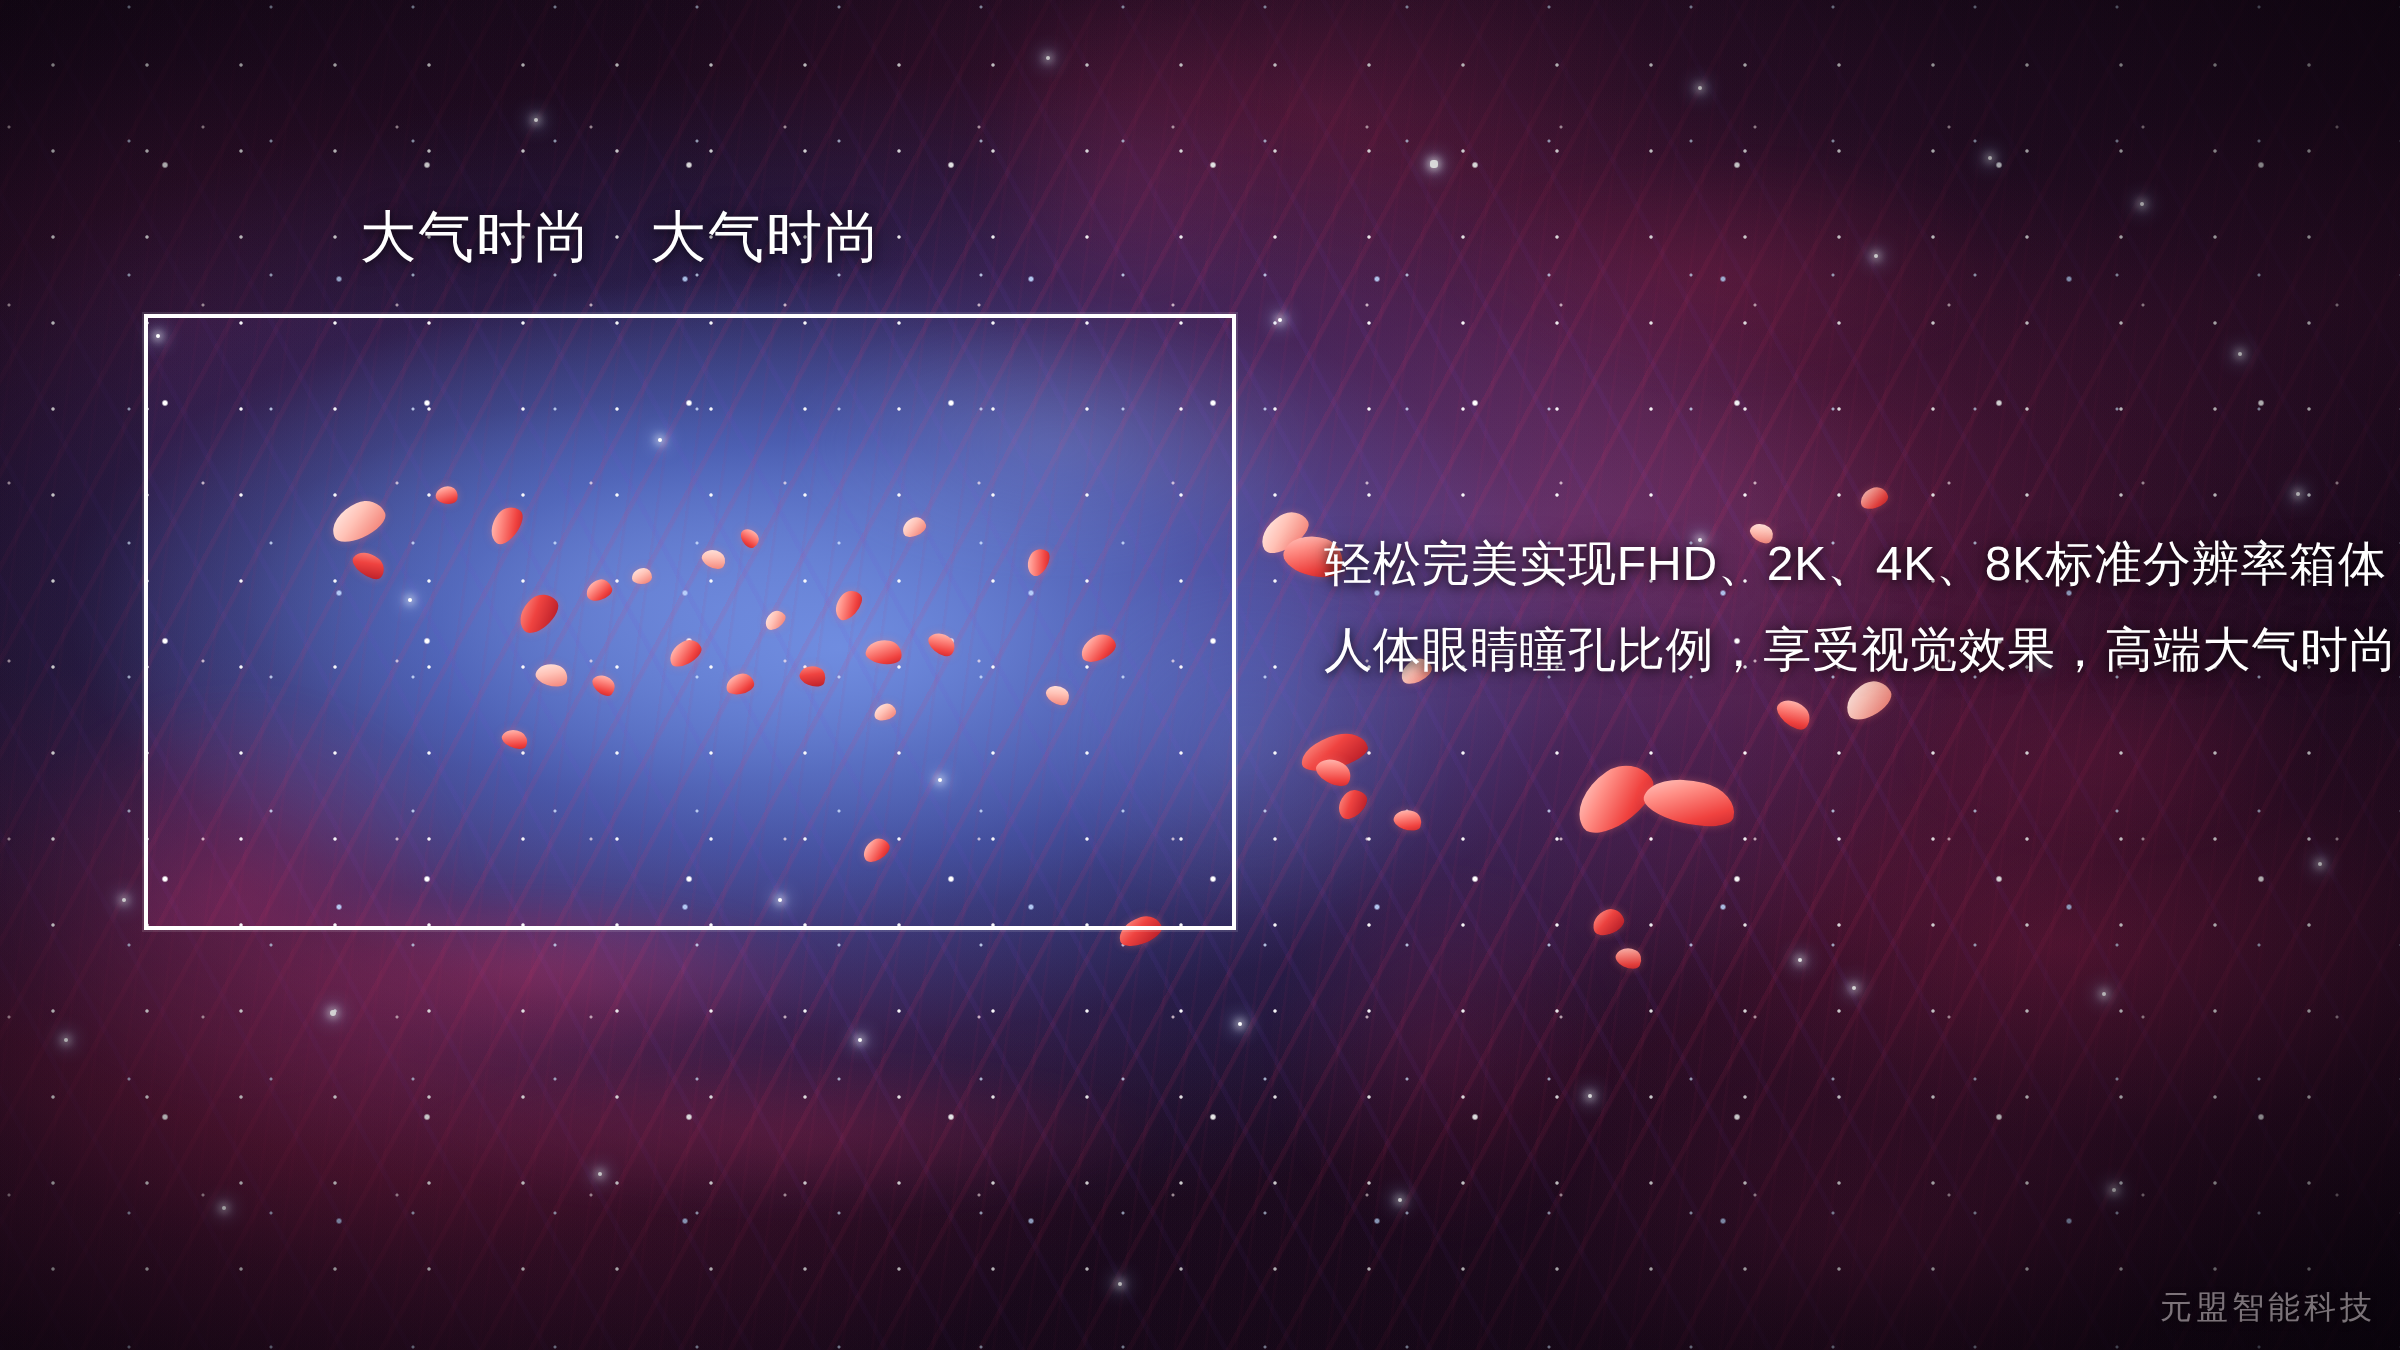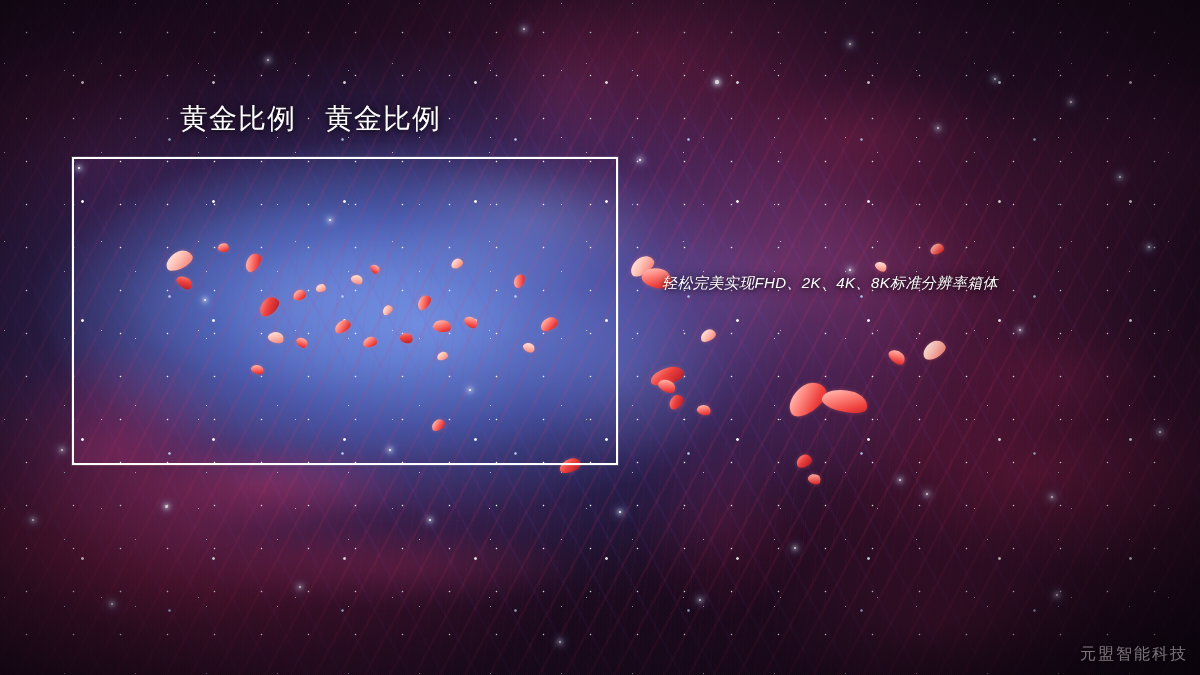--- a/index.html
+++ b/index.html
@@ -155,25 +155,24 @@
     white-space: pre;
     text-shadow: 0 1px 5px rgba(0,0,0,0.65), 0 0 14px rgba(0,0,0,0.45);
   }
 
   .body-copy {
     position: absolute;
     left: 662px;
     top: 261px;
     width: 500px;
     color: #ffffff;
-    font-size: 15px;
+    font-size: 24px;
     line-height: 43px;
     letter-spacing: 0.4px;
     text-shadow: 0 1px 5px rgba(0,0,0,0.75), 0 0 12px rgba(0,0,0,0.55);
-    font-style: italic;
   }
   .body-copy .line {
     white-space: nowrap;
   }
 
   .watermark {
     position: absolute;
     right: 12px;
     bottom: 10px;
     font-size: 16px;
@@ -312,21 +311,22 @@
           <div class="petal" style="left: 251px; top: 365px; width: 13px; height: 9px; transform: rotate(25deg);"></div>
           <div class="petal" style="left: 431px; top: 420px; width: 14px; height: 10px; transform: rotate(-30deg);"></div>
           <div class="petal" style="left: 512px; top: 276px; width: 14px; height: 10px; transform: rotate(-58deg);"></div>
           <div class="petal pale" style="left: 523px; top: 343px; width: 12px; height: 9px; transform: rotate(34deg);"></div>
           <div class="petal" style="left: 540px; top: 318px; width: 18px; height: 12px; transform: rotate(-22deg);"></div>
           <div class="petal deep" style="left: 559px; top: 459px; width: 22px; height: 13px; transform: rotate(-18deg);"></div>
         </div>
     </div>
   </div>
 
-  <div class="headline">黄金比例　黄金比例</div>
+  <div class="headline">大气时尚　大气时尚</div>
 
   <div class="body-copy">
     <div class="line">轻松完美实现FHD、2K、4K、8K标准分辨率箱体</div>
+    <div class="line">人体眼睛瞳孔比例，享受视觉效果，高端大气时尚</div>
   </div>
 
   <div class="watermark">元盟智能科技</div>
 
 </div>
 
 </body></html>

